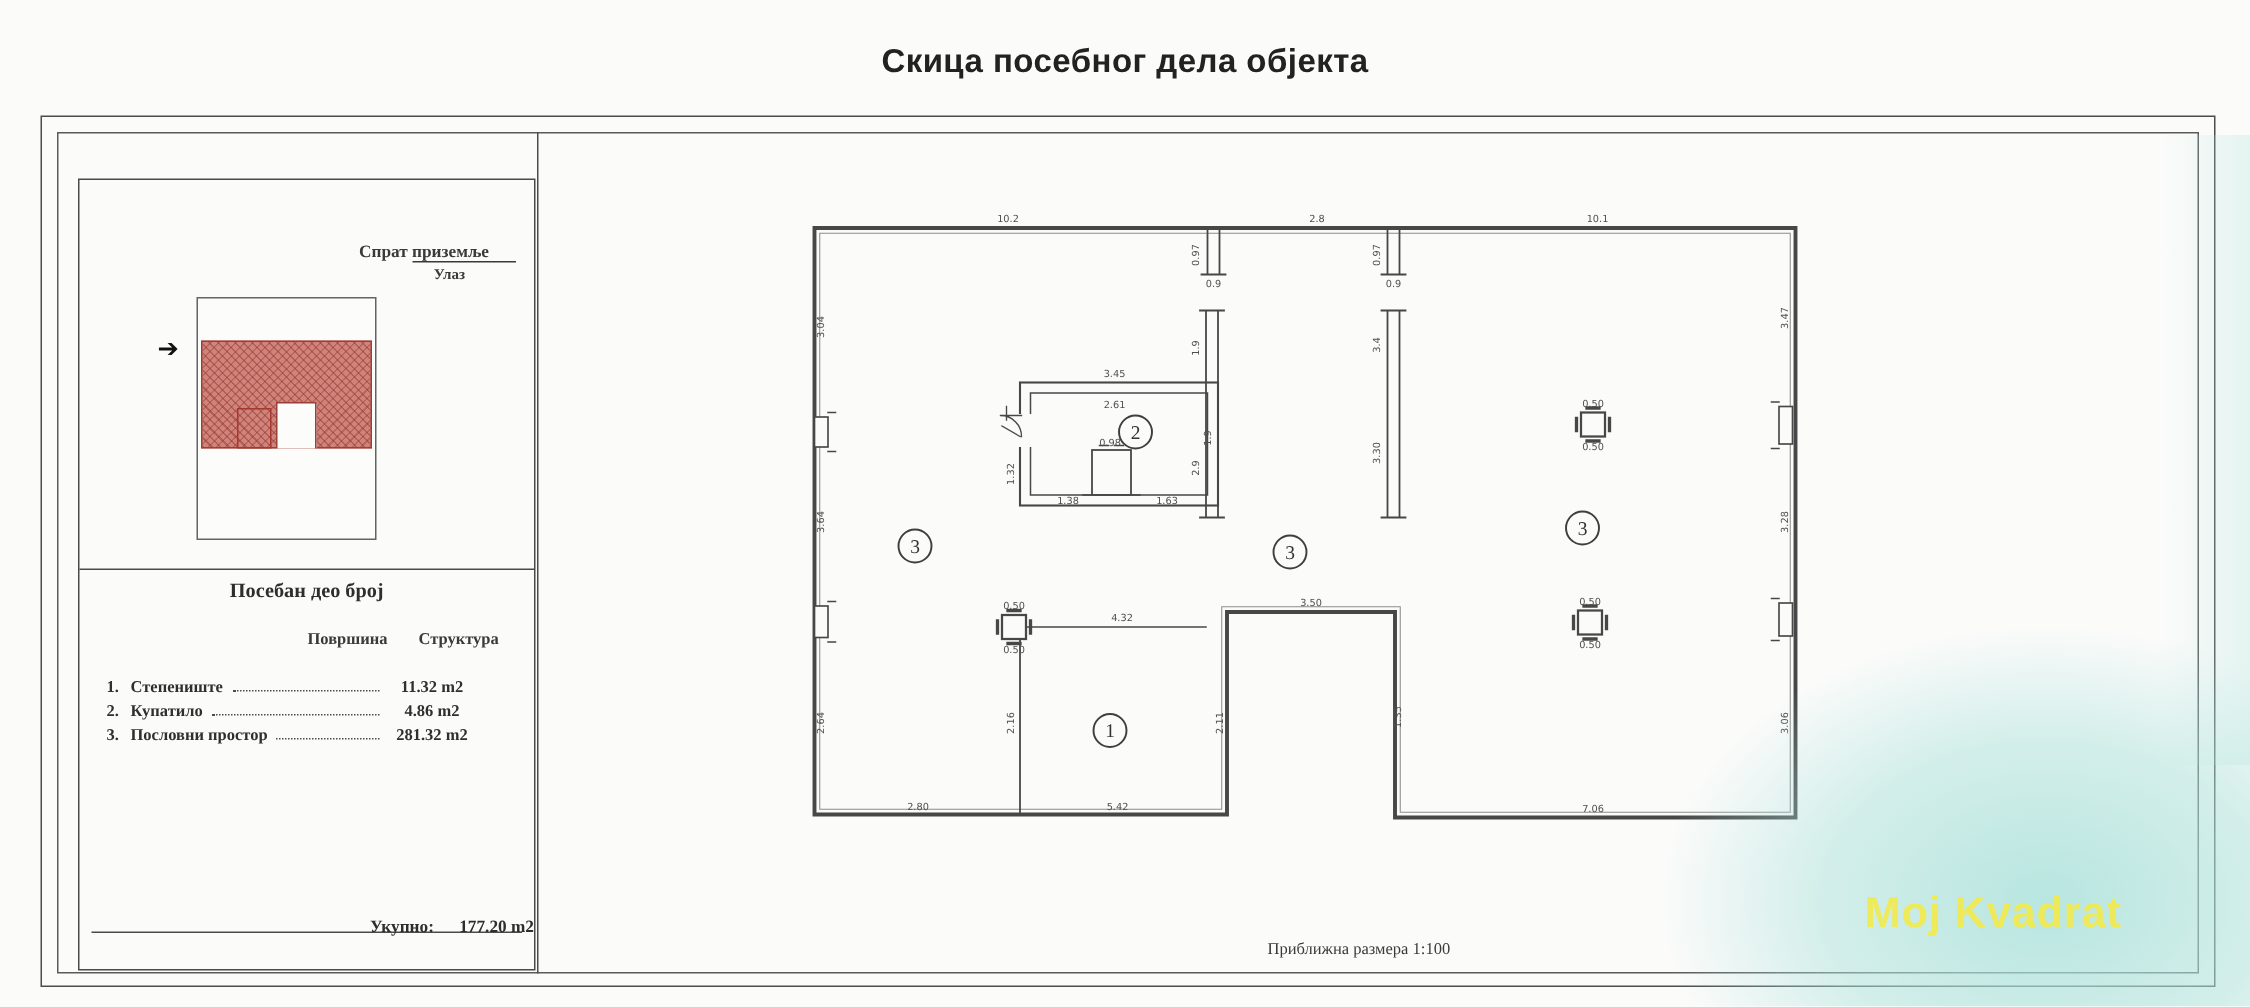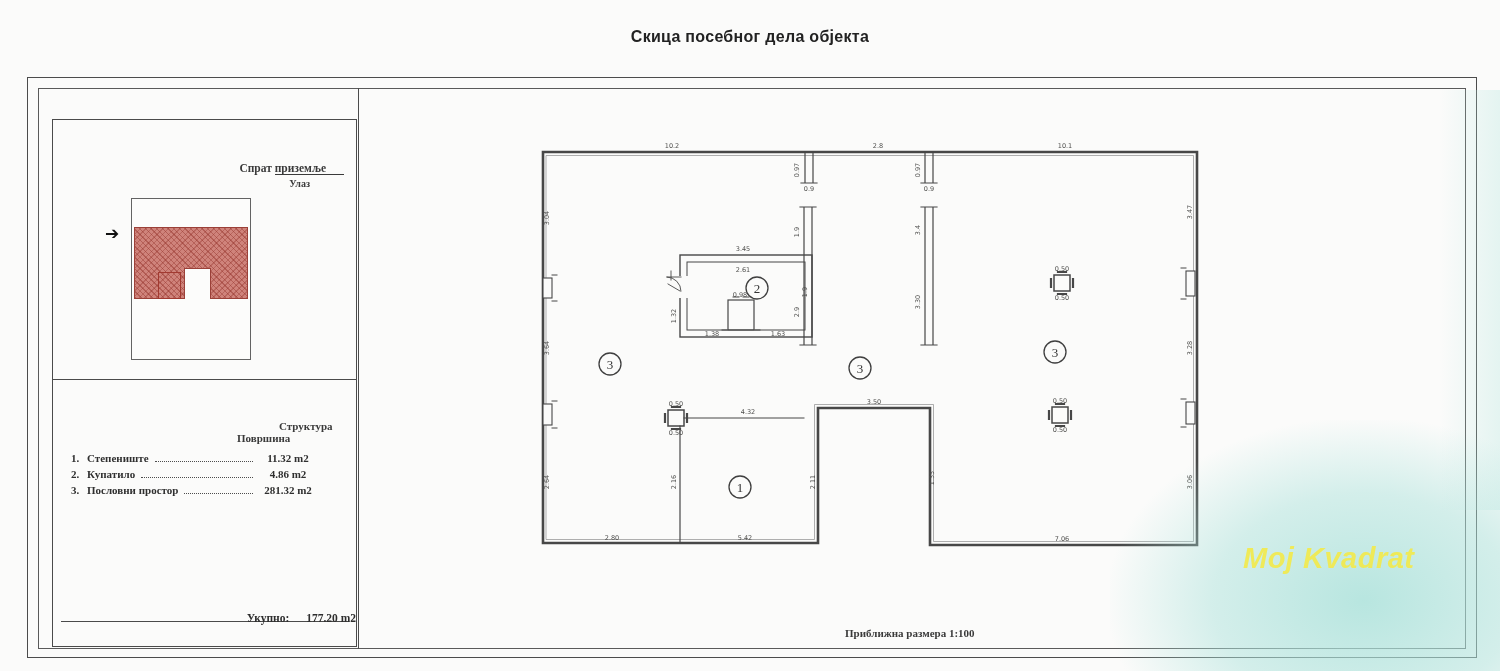--- a/index.html
+++ b/index.html
@@ -6,21 +6,21 @@
   body{
     width:1500px;height:671px;position:relative;overflow:hidden;
     background:#fbfbfa;
     font-family:"Liberation Serif", serif;
     color:#333;
   }
   .page-title{
     position:absolute;left:0;top:28px;width:100%;
     text-align:center;
     font-family:"Liberation Sans", sans-serif;
-    font-size:16px;font-weight:600;color:#222;letter-spacing:.3px;
+    font-size:22px;font-weight:600;color:#222;letter-spacing:.3px;
   }
   
   .frame-outer{
     position:absolute;left:27px;top:77px;width:1448px;height:579px;
     border:1.6px solid #4c4c4c;
   }
   .frame-inner{
     position:absolute;left:10px;top:10px;right:10px;bottom:8px;
     border:1.2px solid #5a5a5a;
   }
@@ -59,49 +59,49 @@
     border:1.4px solid #a23a31;
   }
   .loc-arrow{
     position:absolute;left:52px;top:105px;font-size:17px;font-weight:bold;color:#111;
     font-family:"DejaVu Sans", sans-serif;line-height:17px;
   }
   .panel-divider{position:absolute;left:0;top:259px;width:100%;border-top:1.3px solid #4a4a4a;}
   .section-title{position:absolute;left:0;top:266px;width:100%;text-align:center;
     font-size:13.5px;font-weight:600;color:#2e2e2e;}
   .col-headers{position:absolute;left:0;top:300px;width:100%;font-size:11px;font-weight:600;color:#3a3a3a;}
-  .col-area{position:absolute;left:152px;top:12px;margin-left:32px;}
+  .col-area{position:absolute;left:152px;top:0;}
   .col-structure{position:absolute;left:226px;top:0;}
   .rows{position:absolute;left:18px;top:318px;width:248px;}
   .row{display:flex;align-items:baseline;font-size:11px;font-weight:600;color:#2f2f2f;height:16px;}
   .rnum{width:16px;}
   .rname{white-space:nowrap;margin-top:14px;}
   .leader{flex:1;border-bottom:1.3px dotted #4d4d4d;margin:0 4px 3px 6px;min-width:12px;}
   .rarea{width:62px;text-align:center;white-space:nowrap;}
   .total-line{position:absolute;left:8px;top:501px;width:287px;border-top:1.5px solid #4a4a4a;}
   .total-row{position:absolute;left:0px;top:492px;width:100%;text-align:right;
     font-size:11.5px;font-weight:600;color:#2e2e2e;}
   .total-row .tval{margin-left:14px;}
   
   #plan-svg{position:absolute;left:360px;top:90px;width:1110px;height:560px;}
-  .scale-note{position:absolute;left:845px;top:627px;font-size:11px;font-weight:700;color:#3a3a3a;}
+  .scale-note{position:absolute;left:845px;top:627px;font-size:11px;font-weight:400;color:#3a3a3a;}
   
   .wash-corner{
     position:absolute;left:1110px;top:420px;width:390px;height:251px;pointer-events:none;
     background:radial-gradient(ellipse at 65% 72%, rgba(172,226,219,.85) 0%, rgba(172,226,219,.5) 42%, rgba(172,226,219,0) 72%);
   }
   .wash-edge{
     position:absolute;left:1420px;top:90px;width:80px;height:420px;pointer-events:none;
     background:linear-gradient(to left, rgba(185,231,224,.35), rgba(185,231,224,0) 75%);
   }
   .watermark{
-    position:absolute;left:1243px;top:541px;z-index:6;
+    position:absolute;left:1243px;top:592px;z-index:6;
     font-family:"Liberation Sans", sans-serif;
     font-size:29px;font-weight:bold;line-height:35px;
-    color:#f1ea52;opacity:.95;letter-spacing:.5px;white-space:nowrap;font-style:italic;
+    color:#f1ea52;opacity:.95;letter-spacing:.5px;white-space:nowrap;
   }
 </style>
 </head>
 <body>
 
 <div class="page-title">Скица посебног дела објекта</div>
 
 <div class="frame-outer">
   <div class="frame-inner"></div>
   <div class="frame-divider"></div>
@@ -116,20 +116,21 @@
 
   <div class="loc-arrow">➔</div>
   <div class="minimap">
     <div class="unit-highlight">
       <div class="unit-notch"></div>
       <div class="unit-subdivision"></div>
     </div>
   </div>
 
   <div class="panel-divider"></div>
+  <div class="section-title">Посебан део број</div>
 
   <div class="col-headers">
     <span class="col-area">Површина</span>
     <span class="col-structure">Структура</span>
   </div>
 
   <div class="rows">
     <div class="row">
       <span class="rnum">1.</span>
       <span class="rname">Степениште</span>

